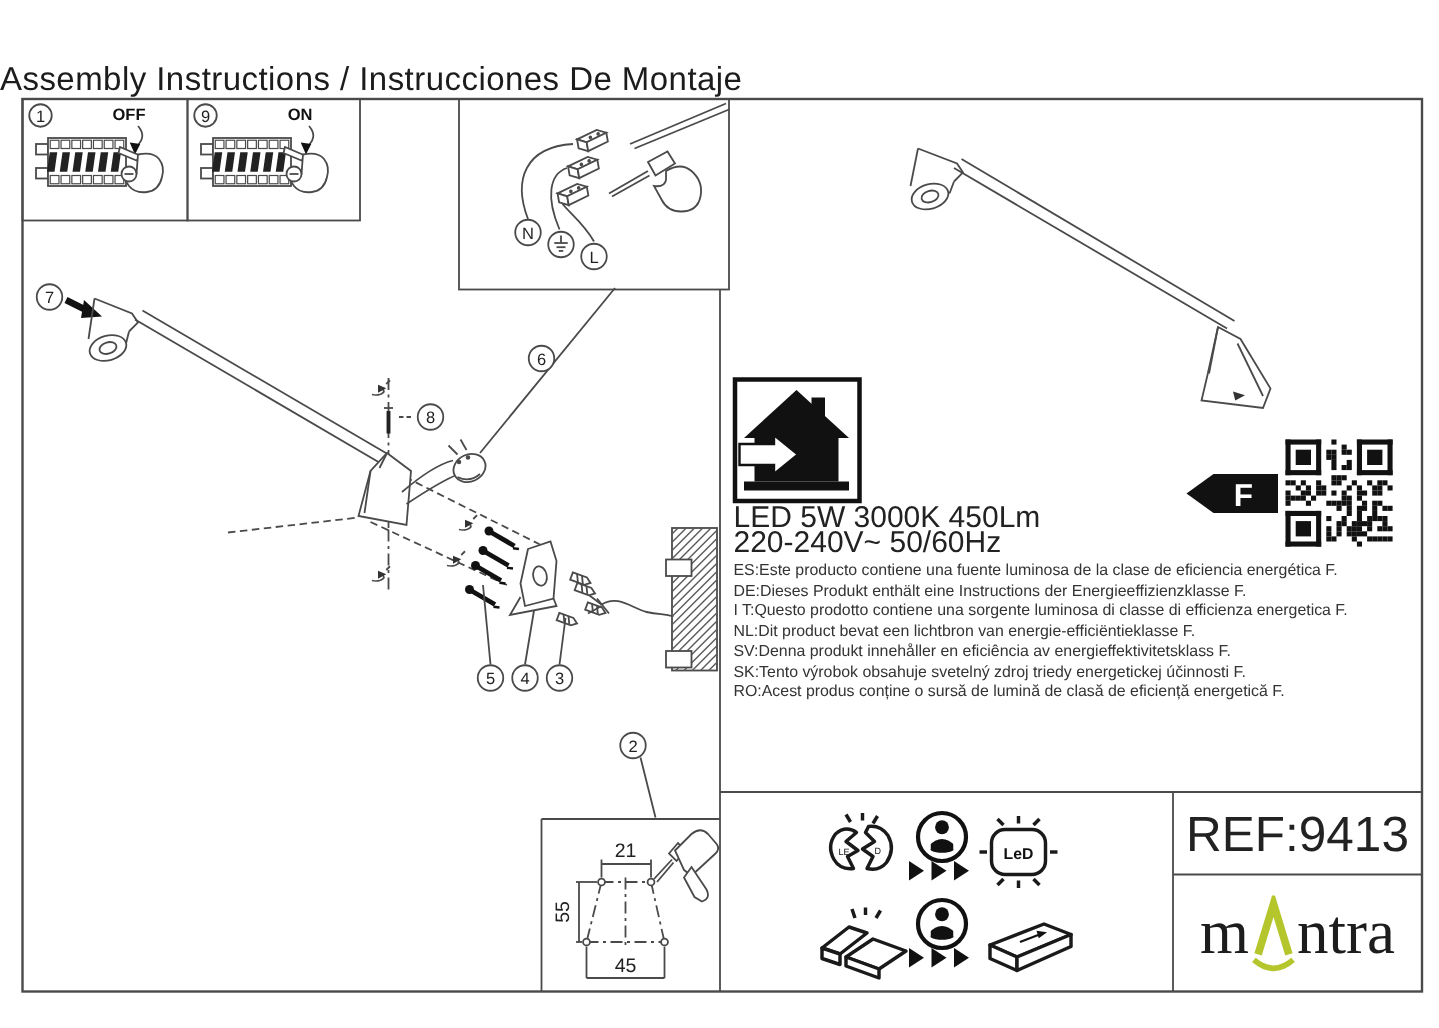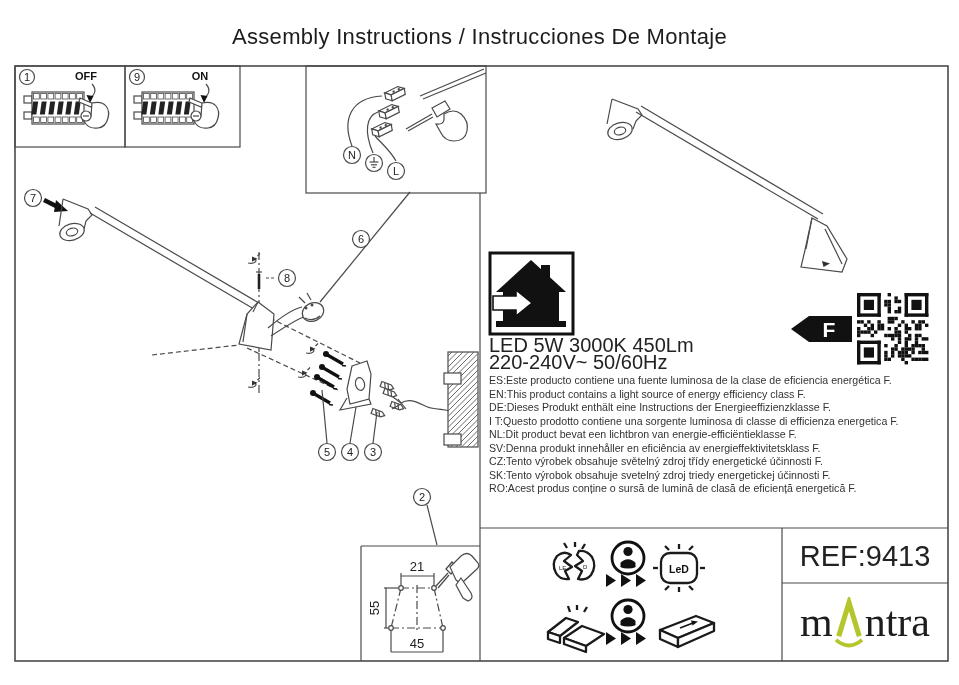--- a/index.html
+++ b/index.html
@@ -1,18 +1,18 @@
 <!DOCTYPE html>
 <html><head>
 <meta charset="utf-8">
 <style>
   html,body{margin:0;padding:0;background:#fff;}
   body{width:959px;height:685px;position:relative;overflow:hidden;
        font-family:"Liberation Sans",sans-serif;color:#2b2b2b;}
-  .title{position:absolute;top:24px;left:0;width:959px;text-align:center;
+  .title{position:absolute;top:40px;left:0;width:959px;
          font-size:22px;color:#1c1c1c;letter-spacing:.3px;}
   svg.art{position:absolute;left:0;top:0;}
   .ln{stroke:#4a4a4a;stroke-width:1.2;fill:none;}
   .lnF{stroke:#4a4a4a;stroke-width:1.2;fill:#fff;}
   .thick{stroke-width:1.6;}
   .dash{stroke-dasharray:5 3;}
   .dashdot{stroke-dasharray:8 3 2 3;}
   .ico{stroke:#1a1a1a;stroke-width:2.3;fill:#fff;stroke-linejoin:round;}
   .svgtxt{font-family:"Liberation Sans",sans-serif;fill:#222;}
   text.co{font-size:11px;text-anchor:middle;}
@@ -21,21 +21,21 @@
   text.term{font-size:11px;text-anchor:middle;}
   text.fletter{font-size:21px;font-weight:bold;fill:#fff;text-anchor:middle;}
   text.ledtxt{font-size:10.5px;font-weight:bold;text-anchor:middle;fill:#111;}
   text.brk{font-size:6px;fill:#111;}
   .specs{position:absolute;left:489px;top:337px;width:462px;}
   .spec-line{font-size:20px;line-height:17px;color:#222;}
   .langs{margin-top:3px;}
   .lang-line{font-size:10.6px;line-height:13.55px;color:#333;white-space:nowrap;}
   .ref-cell{position:absolute;left:782px;top:531px;width:166px;height:50px;
             display:flex;align-items:center;justify-content:center;
-            font-size:29px;color:#222;}
+            font-size:33px;color:#222;}
   .brand-cell{position:absolute;left:782px;top:584px;width:166px;height:75px;
               display:flex;align-items:center;justify-content:center;
               font-family:"Liberation Serif",serif;font-size:42px;color:#1d1d1d;}
   .brand-caret{margin:6px 1px 0 1px;}
 </style>
 </head>
 <body>
 
 <div class="title">Assembly Instructions / Instrucciones De Montaje</div>
 
@@ -522,26 +522,24 @@
       <polygon fill="#111" points="31,6.5 38,7.5 32.5,11.5"></polygon>
     </g>
   </g>
 </svg>
 
 <div class="specs">
   <div class="spec-line">LED 5W 3000K 450Lm</div>
   <div class="spec-line">220-240V~  50/60Hz</div>
   <div class="langs">
     <div class="lang-line">ES:Este producto contiene una fuente luminosa de la clase de eficiencia energética F.</div>
-    <div class="lang-line">EN:This product contains a light source of energy efficiency class F.</div>
     <div class="lang-line">DE:Dieses Produkt enthält eine Instructions der Energieeffizienzklasse F.</div>
     <div class="lang-line">I T:Questo prodotto contiene una sorgente luminosa di classe di efficienza energetica F.</div>
     <div class="lang-line">NL:Dit product bevat een lichtbron van energie-efficiëntieklasse F.</div>
     <div class="lang-line">SV:Denna produkt innehåller en eficiência av energieffektivitetsklass F.</div>
-    <div class="lang-line">CZ:Tento výrobek obsahuje světelný zdroj třídy energetické účinnosti F.</div>
     <div class="lang-line">SK:Tento výrobok obsahuje svetelný zdroj triedy energetickej účinnosti F.</div>
     <div class="lang-line">RO:Acest produs conține o sursă de lumină de clasă de eficiență energetică F.</div>
   </div>
 </div>
 
 <div class="ref-cell">REF:9413</div>
 <div class="brand-cell">
   <span>m</span>
   <svg class="brand-caret" width="30" height="56" viewBox="0 0 30 60">
     <polyline points="4,42 15,6 26,42" fill="none" stroke="#b4c62c" stroke-width="5.5"></polyline>

